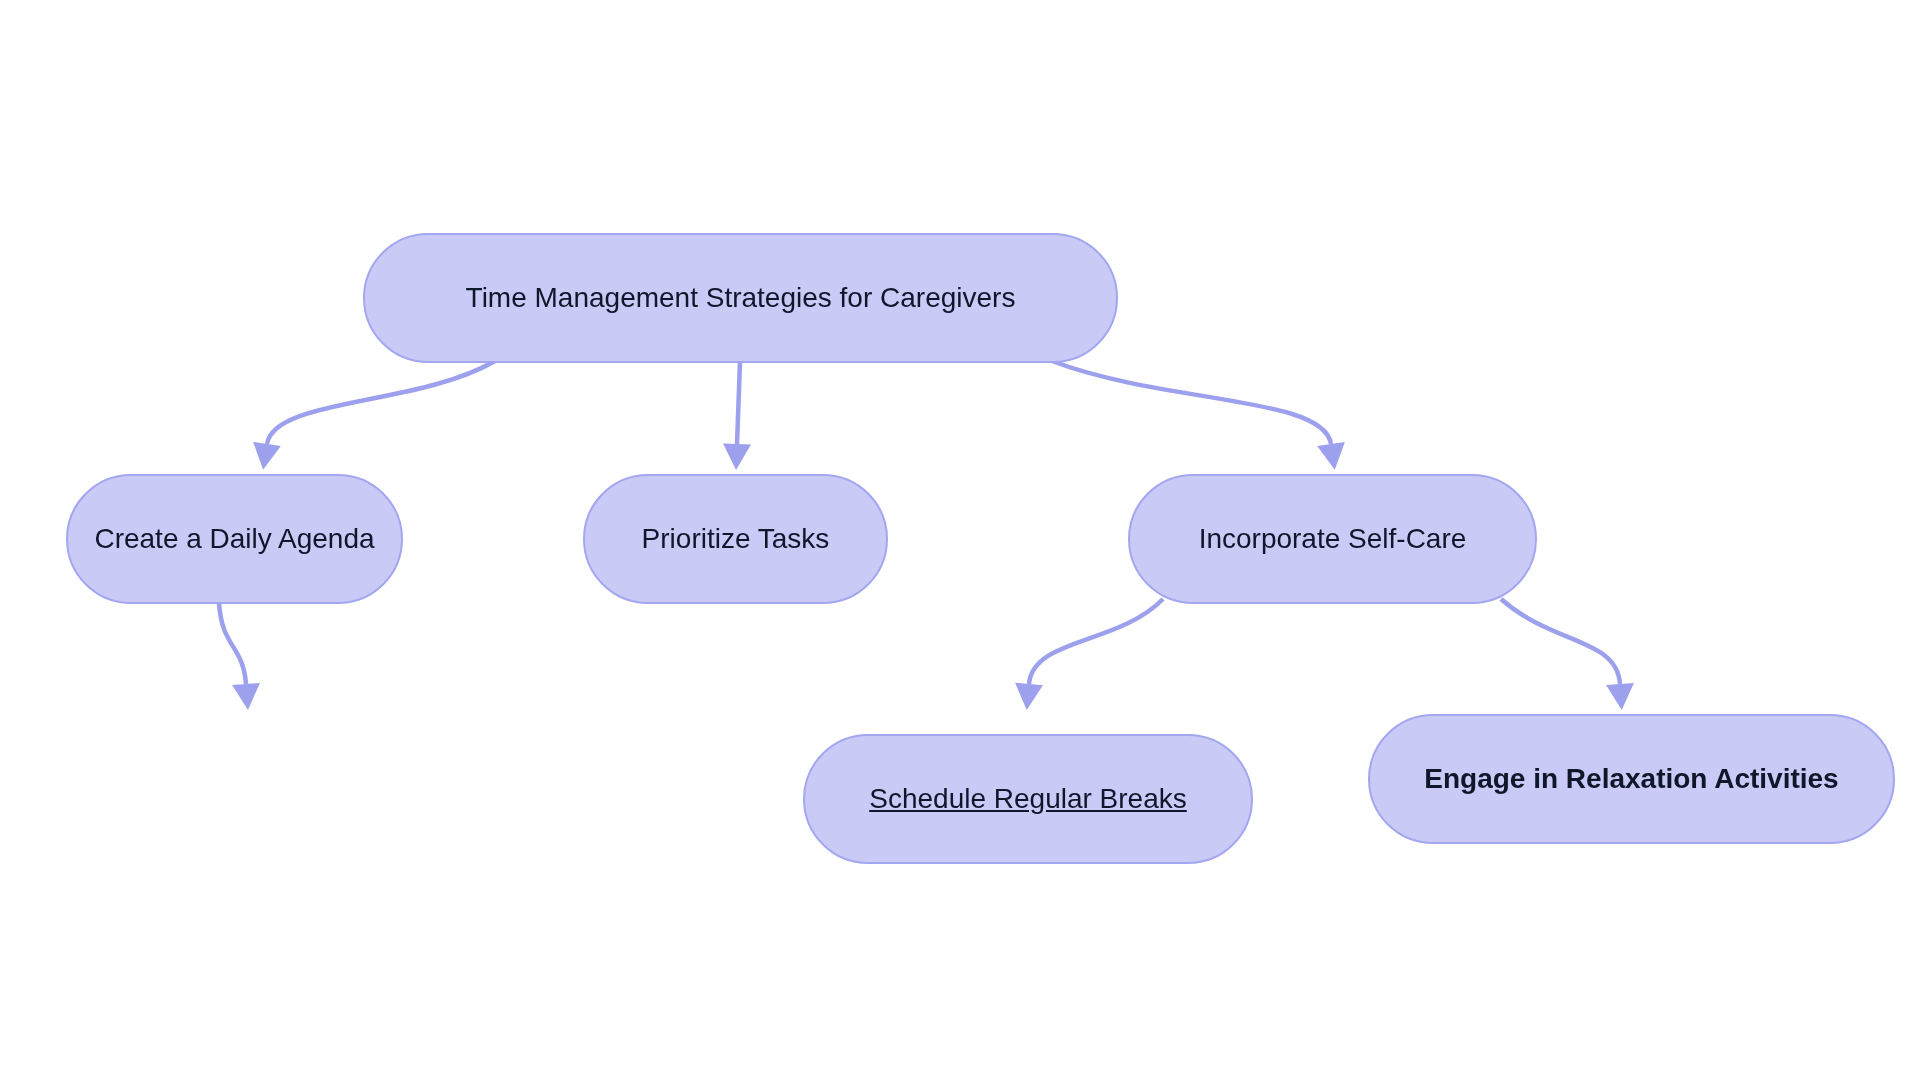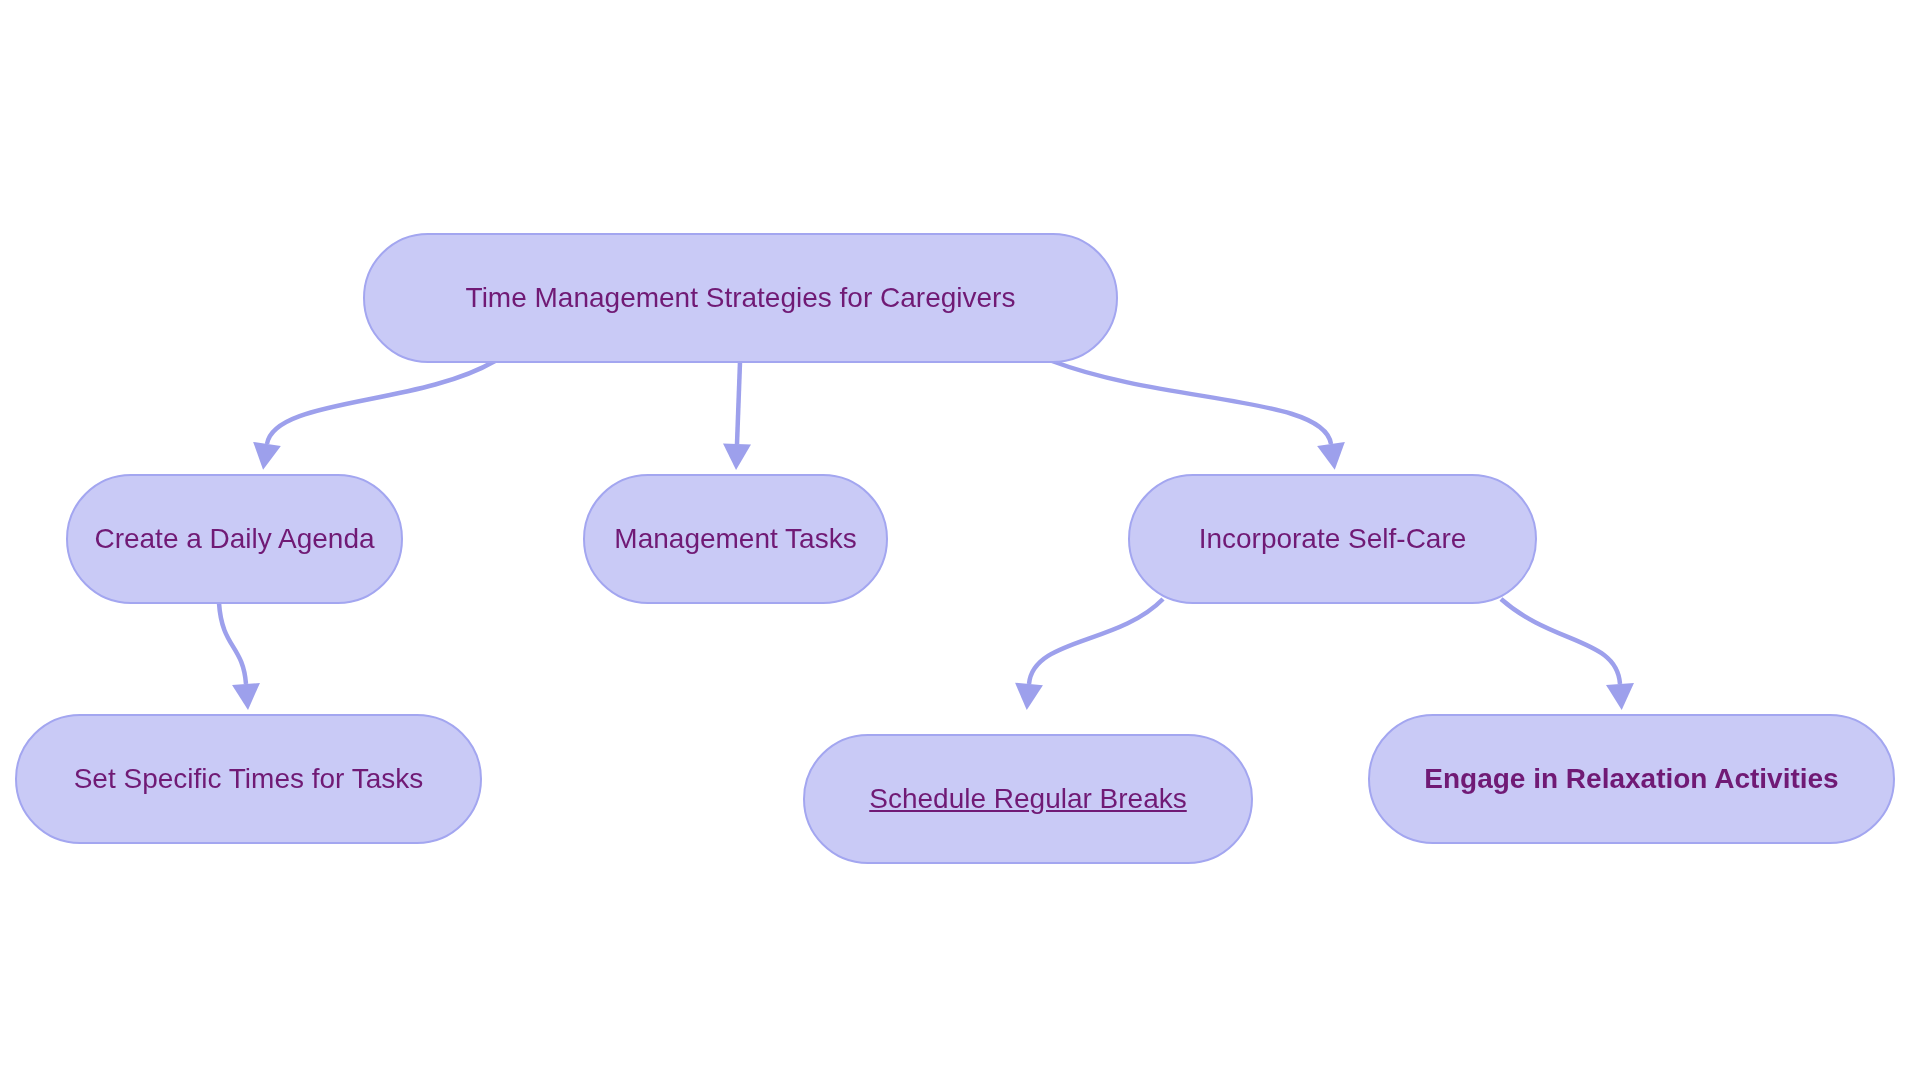--- a/index.html
+++ b/index.html
@@ -26,21 +26,21 @@
   .node {
     position: absolute;
     box-sizing: border-box;
     border: 2px solid #a3a6f0;
     background: #c9caf6;
     border-radius: 65px;
     display: flex;
     align-items: center;
     justify-content: center;
     text-align: center;
-    color: #701a75;
+    color: #0f172a;
     font-size: 28px;
     line-height: 1.15;
     white-space: nowrap;
   }
   .edge {
     fill: none;
     stroke: #9da0ec;
     stroke-width: 4.5px;
   }
 </style>
@@ -65,30 +65,27 @@
 
   <div class="node" style="left:363px; top:233px; width:755px; height:130px;">
     <span>Time Management Strategies for Caregivers</span>
   </div>
 
   <div class="node" style="left:66px; top:474px; width:337px; height:130px;">
     <span>Create a Daily Agenda</span>
   </div>
 
   <div class="node" style="left:583px; top:474px; width:305px; height:130px;">
-    <span>Management Tasks</span>
+    <span>Prioritize Tasks</span>
   </div>
 
   <div class="node" style="left:1128px; top:474px; width:409px; height:130px;text-align:right;">
     <span>Incorporate Self-Care</span>
   </div>
 
-  <div class="node" style="left:15px; top:714px; width:467px; height:130px;">
-    <span>Set Specific Times for Tasks</span>
-  </div>
 
   <div class="node" style="left:803px; top:734px; width:450px; height:130px;text-decoration:underline;">
     <span>Schedule Regular Breaks</span>
   </div>
 
   <div class="node" style="left:1368px; top:714px; width:527px; height:130px;font-weight:bold;">
     <span>Engage in Relaxation Activities</span>
   </div>
 
 </div>

